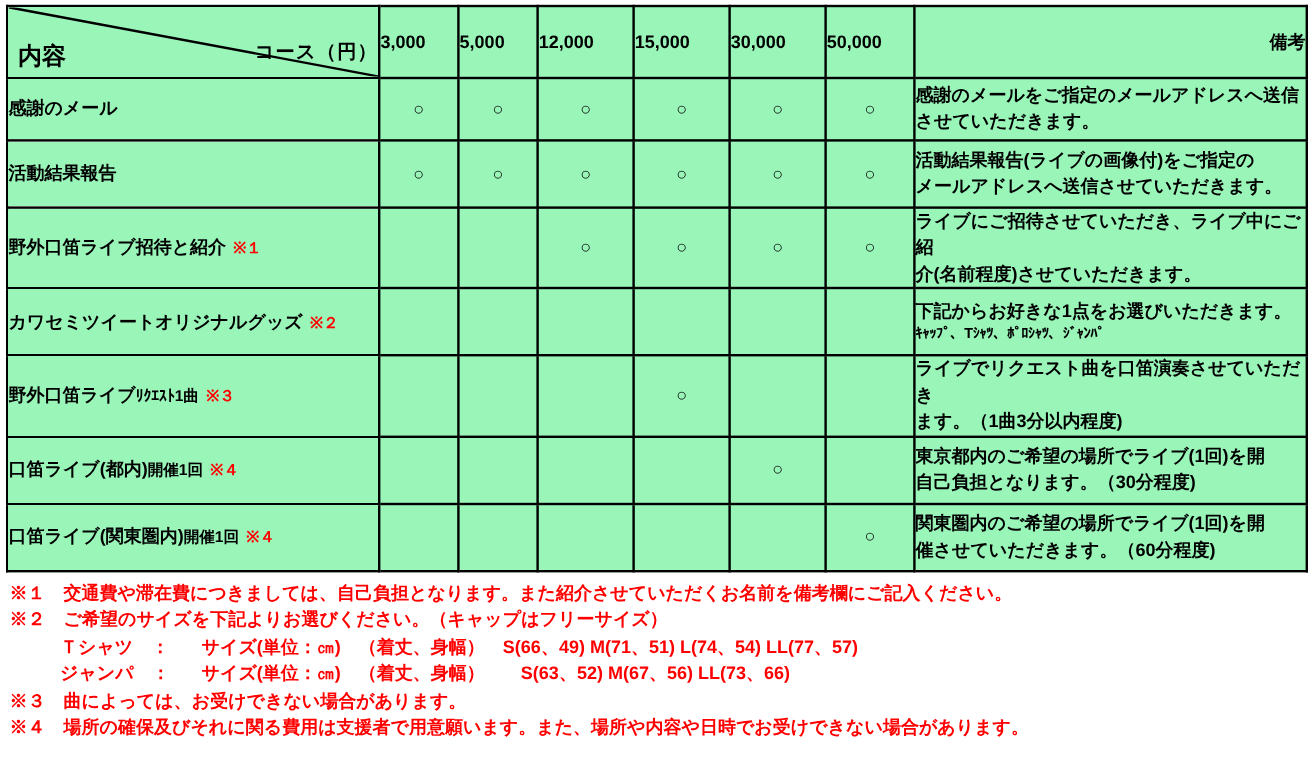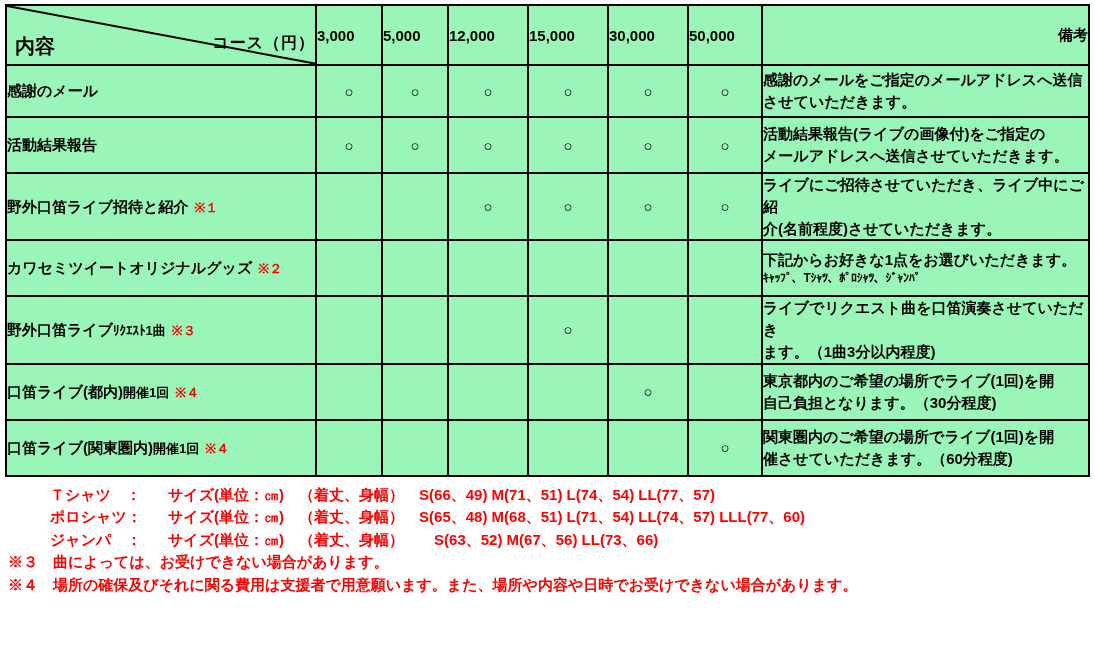--- a/index.html
+++ b/index.html
@@ -273,25 +273,24 @@
         <td class="mark">○</td>
         <td class="remark">
           <div>関東圏内のご希望の場所でライブ(1回)を開</div>
           <div>催させていただきます。（60分程度)</div>
         </td>
       </tr>
     </tbody>
   </table>
 
   <div class="footnotes">
+    <div class="fn-line">※１　交通費や滞在費につきましては、自己負担となります。また紹介させていただくお名前を備考欄にご記入ください。</div>
+    <div class="fn-line">※２　ご希望のサイズを下記よりお選びください。（キャップはフリーサイズ）</div>
     <div class="fn-line">
       <span class="fn-indent"></span><span class="fn-size-label">Ｔシャツ　：</span><span>サイズ(単位：㎝)　（着丈、身幅）</span>　<span class="fn-sizes">S(66、49)  M(71、51)  L(74、54)  LL(77、57)</span>
-    </div>
-    <div class="fn-line">
-      <span class="fn-indent"></span><span class="fn-size-label">ポロシャツ：</span><span>サイズ(単位：㎝)　（着丈、身幅）</span>　<span class="fn-sizes">S(65、48)  M(68、51)  L(71、54)  LL(74、57)  LLL(77、60)</span>
     </div>
     <div class="fn-line">
       <span class="fn-indent"></span><span class="fn-size-label">ジャンパ　：</span><span>サイズ(単位：㎝)　（着丈、身幅）</span>　　<span class="fn-sizes">S(63、52)  M(67、56)  LL(73、66)</span>
     </div>
     <div class="fn-line">※３　曲によっては、お受けできない場合があります。</div>
     <div class="fn-line">※４　場所の確保及びそれに関る費用は支援者で用意願います。また、場所や内容や日時でお受けできない場合があります。</div>
   </div>
 
 </div>
 

